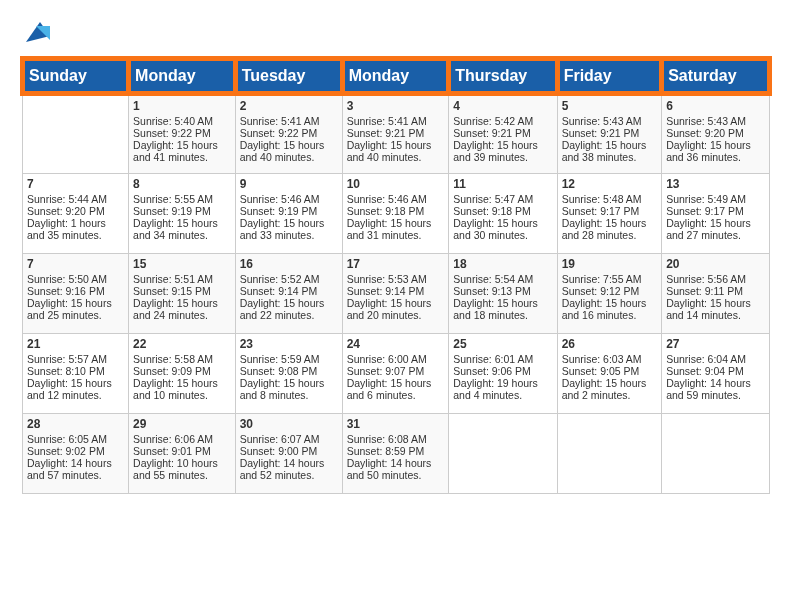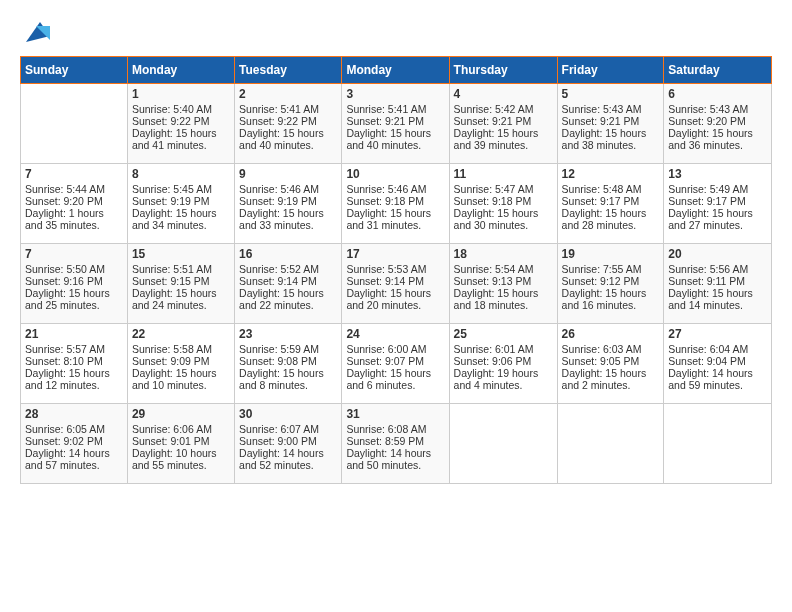--- a/index.html
+++ b/index.html
@@ -51,23 +51,23 @@
     table {
       width: 100%;
       border-collapse: collapse;
       font-size: 10.5px;
     }
     thead tr th {
       background-color: #1a5fa8;
       color: #fff;
       padding: 6px 4px;
       text-align: left;
-      font-size: 12px;
+      font-size: 16px;
       font-weight: bold;
-      border: 1px solid #f97316;
+      border: 5px solid #f97316;
     }
     tbody tr td {
       border: 1px solid #ccc;
       vertical-align: top;
       padding: 3px 4px;
       height: 80px;
       width: 113px;
       color: #333;
     }
     tbody tr:nth-child(odd) td {
@@ -166,21 +166,21 @@
         </tr>
         <tr>
           <td>
             <span class="day-num">7</span>
             <div>Sunrise: 5:44 AM</div>
             <div>Sunset: 9:20 PM</div>
             <div>Daylight: 1 hours and 35 minutes.</div>
           </td>
           <td>
             <span class="day-num">8</span>
-            <div>Sunrise: 5:45 AM</div>
+            <div>Sunrise: 5:55 AM</div>
             <div>Sunset: 9:19 PM</div>
             <div>Daylight: 15 hours and 34 minutes.</div>
           </td>
           <td>
             <span class="day-num">9</span>
             <div>Sunrise: 5:46 AM</div>
             <div>Sunset: 9:19 PM</div>
             <div>Daylight: 15 hours and 33 minutes.</div>
           </td>
           <td>

